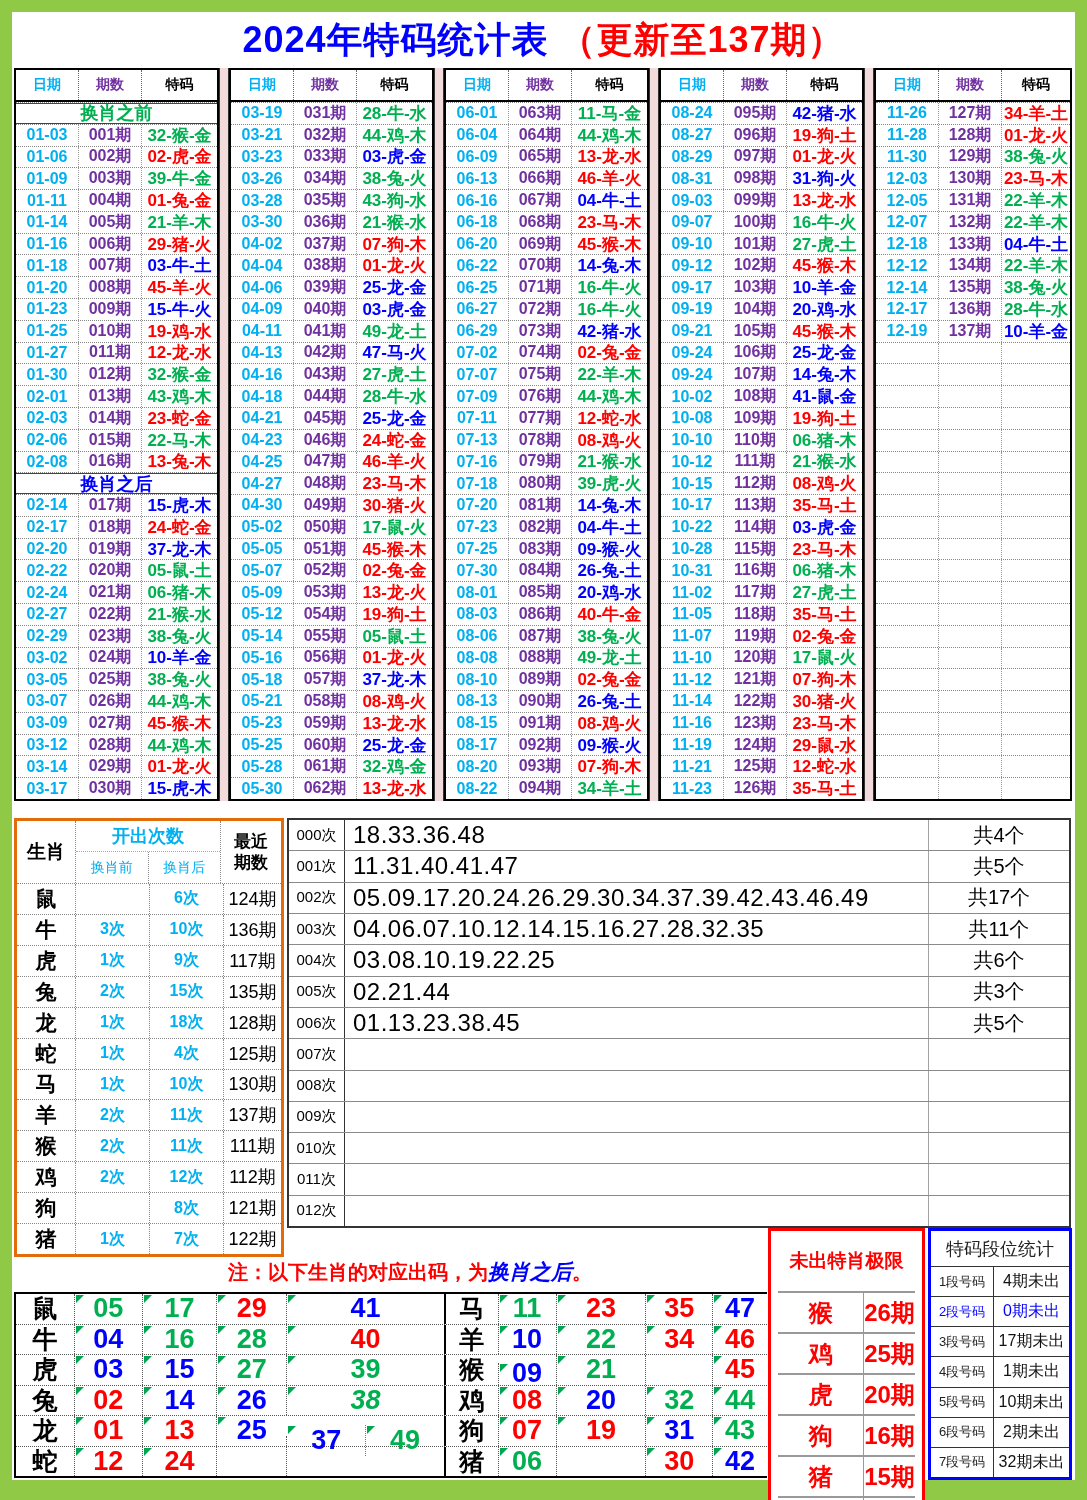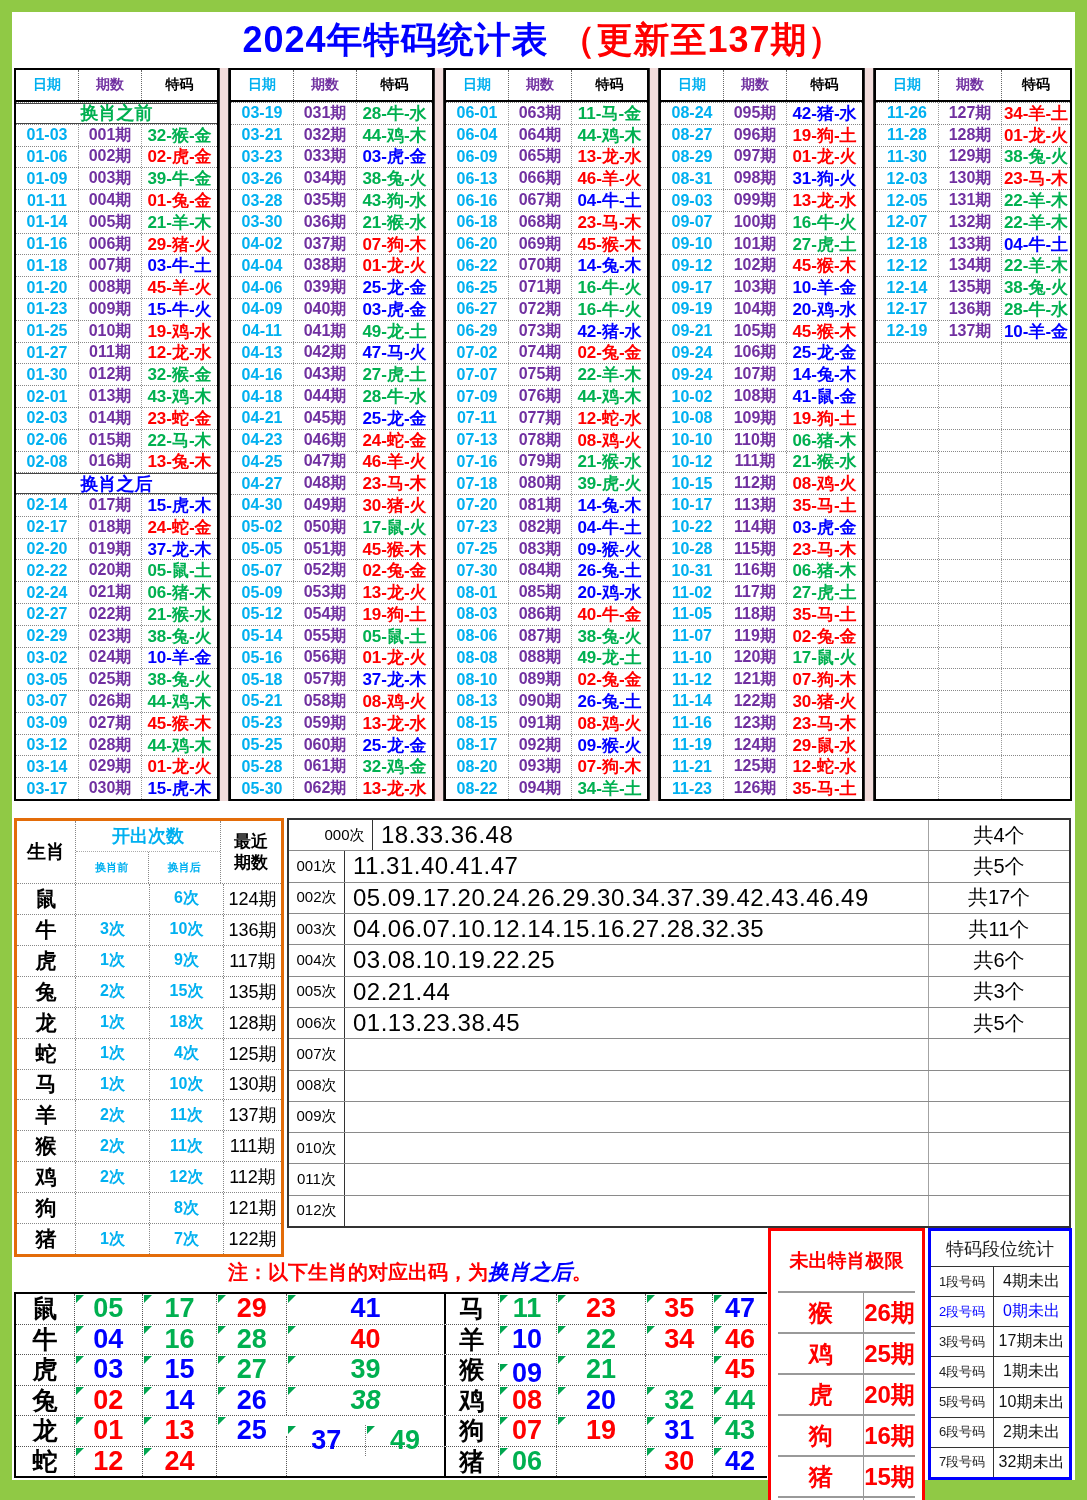--- a/index.html
+++ b/index.html
@@ -30,35 +30,35 @@
        border-left:1px solid #333;border-right:1px solid #333;box-sizing:border-box;}
 
   
   .ztable{position:absolute;left:14px;top:818px;width:270px;height:439px;border:3px solid #e36c09;
           box-sizing:border-box;display:flex;flex-direction:column;background:#fff;}
   .zhead{display:flex;height:62px;flex-shrink:0;}
   .zh-zodiac{width:58px;display:flex;align-items:center;justify-content:center;font-weight:bold;font-size:19px;}
   .zh-mid{width:146px;display:flex;flex-direction:column;border-left:1px dotted #888;border-right:1px dotted #888;box-sizing:border-box;}
   .zh-count{height:30px;display:flex;align-items:center;justify-content:center;color:#00b0f0;font-weight:bold;font-size:18px;border-bottom:1px dotted #aaa;}
   .zh-sub{flex:1;display:flex;}
-  .zh-sub .zh-s{flex:1;display:flex;align-items:center;justify-content:center;color:#00b0f0;font-weight:bold;font-size:11px;}
+  .zh-sub .zh-s{flex:1;display:flex;align-items:center;justify-content:center;color:#00b0f0;font-weight:normal;font-size:14px;}
   .zh-sub .zh-s + .zh-s{border-left:1px dotted #888;}
   .zh-recent{flex:1;display:flex;align-items:center;justify-content:center;font-weight:bold;font-size:17px;white-space:pre-line;text-align:center;line-height:1.25;}
   .zrow{flex:1;display:flex;border-top:1px dotted #888;}
   .zc{display:flex;align-items:center;justify-content:center;}
   .zc.zz{width:58px;font-weight:bold;font-size:21px;}
   .zc.zb{width:73px;border-left:1px dotted #888;color:#00b0f0;font-weight:bold;font-size:16px;}
   .zc.za{width:73px;border-left:1px dotted #888;color:#00b0f0;font-weight:bold;font-size:16px;}
   .zc.zr{flex:1;border-left:1px dotted #888;font-size:18px;}
 
   
   .ftable{position:absolute;left:287px;top:818px;width:784px;height:410px;border:2px solid #333;
           box-sizing:border-box;display:flex;flex-direction:column;background:#fff;}
   .frow{flex:1;display:flex;border-top:1px solid #8a8a8a;min-height:0;}
-  .frow:first-of-type{border-top:none;padding-left:28px;}
+  .frow:first-of-type{border-top:none;}
   .flabel{width:55px;display:flex;align-items:center;justify-content:center;font-size:15px;}
   .fnums{flex:1;display:flex;align-items:center;border-left:1px solid #333;padding-left:8px;font-size:24px;letter-spacing:.5px;overflow:hidden;white-space:nowrap;}
   .ftotal{width:140px;display:flex;align-items:center;justify-content:center;border-left:1px solid #a3a3a3;font-size:20px;}
 
   
   .note{position:absolute;left:90px;top:1258px;width:640px;text-align:center;font-size:20px;font-weight:bold;color:#ff0000;}
   .note-em{color:#0000ff;font-style:italic;font-size:21px;}
 
   
   .bgrid{position:absolute;left:14px;top:1292px;width:753px;height:186px;box-sizing:border-box;

